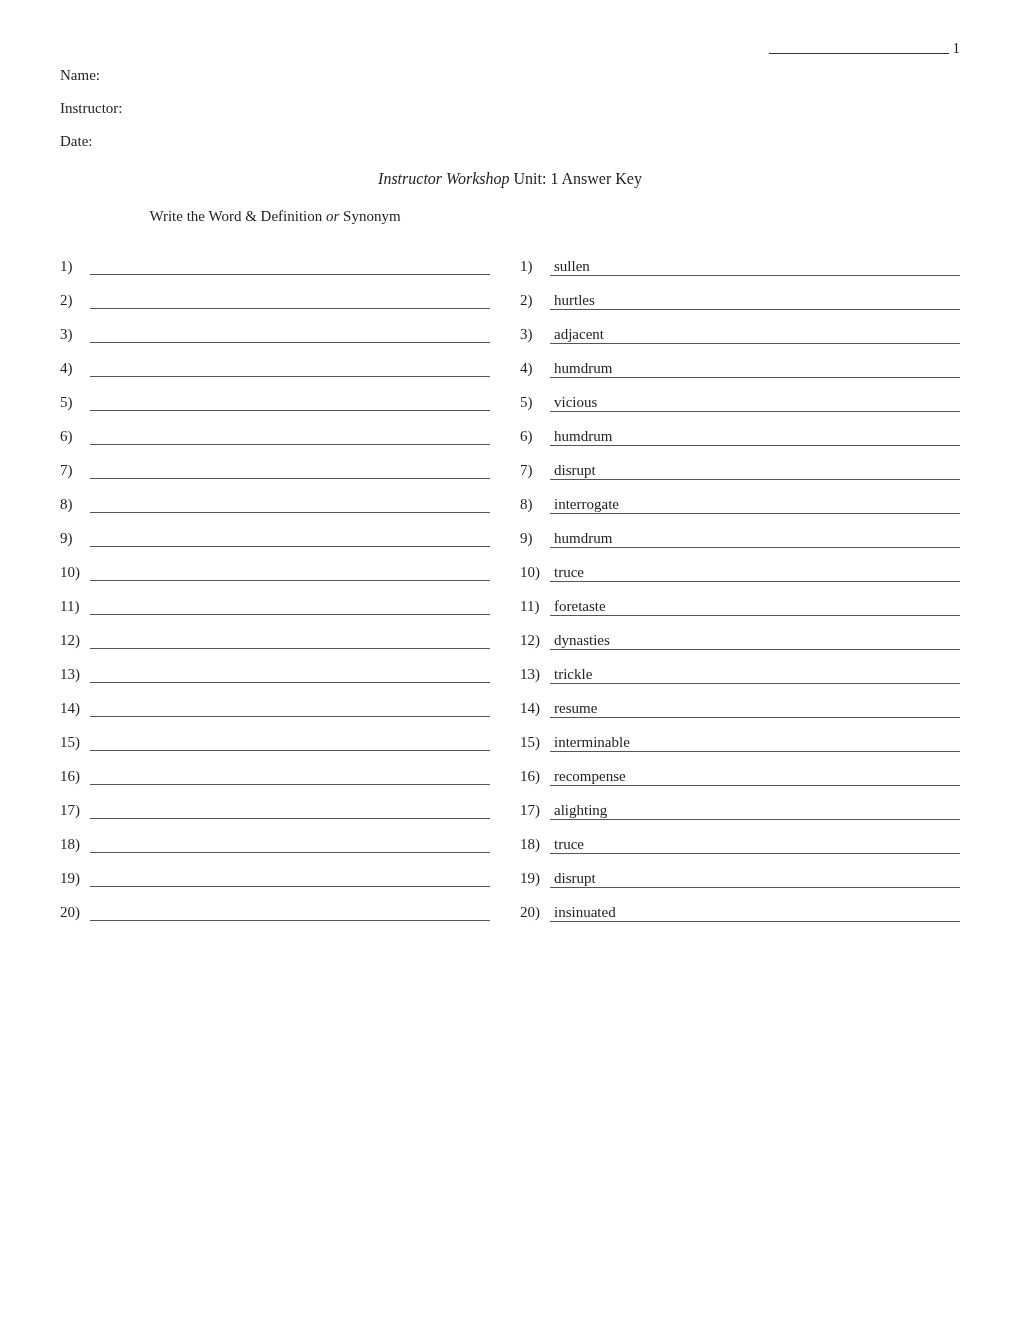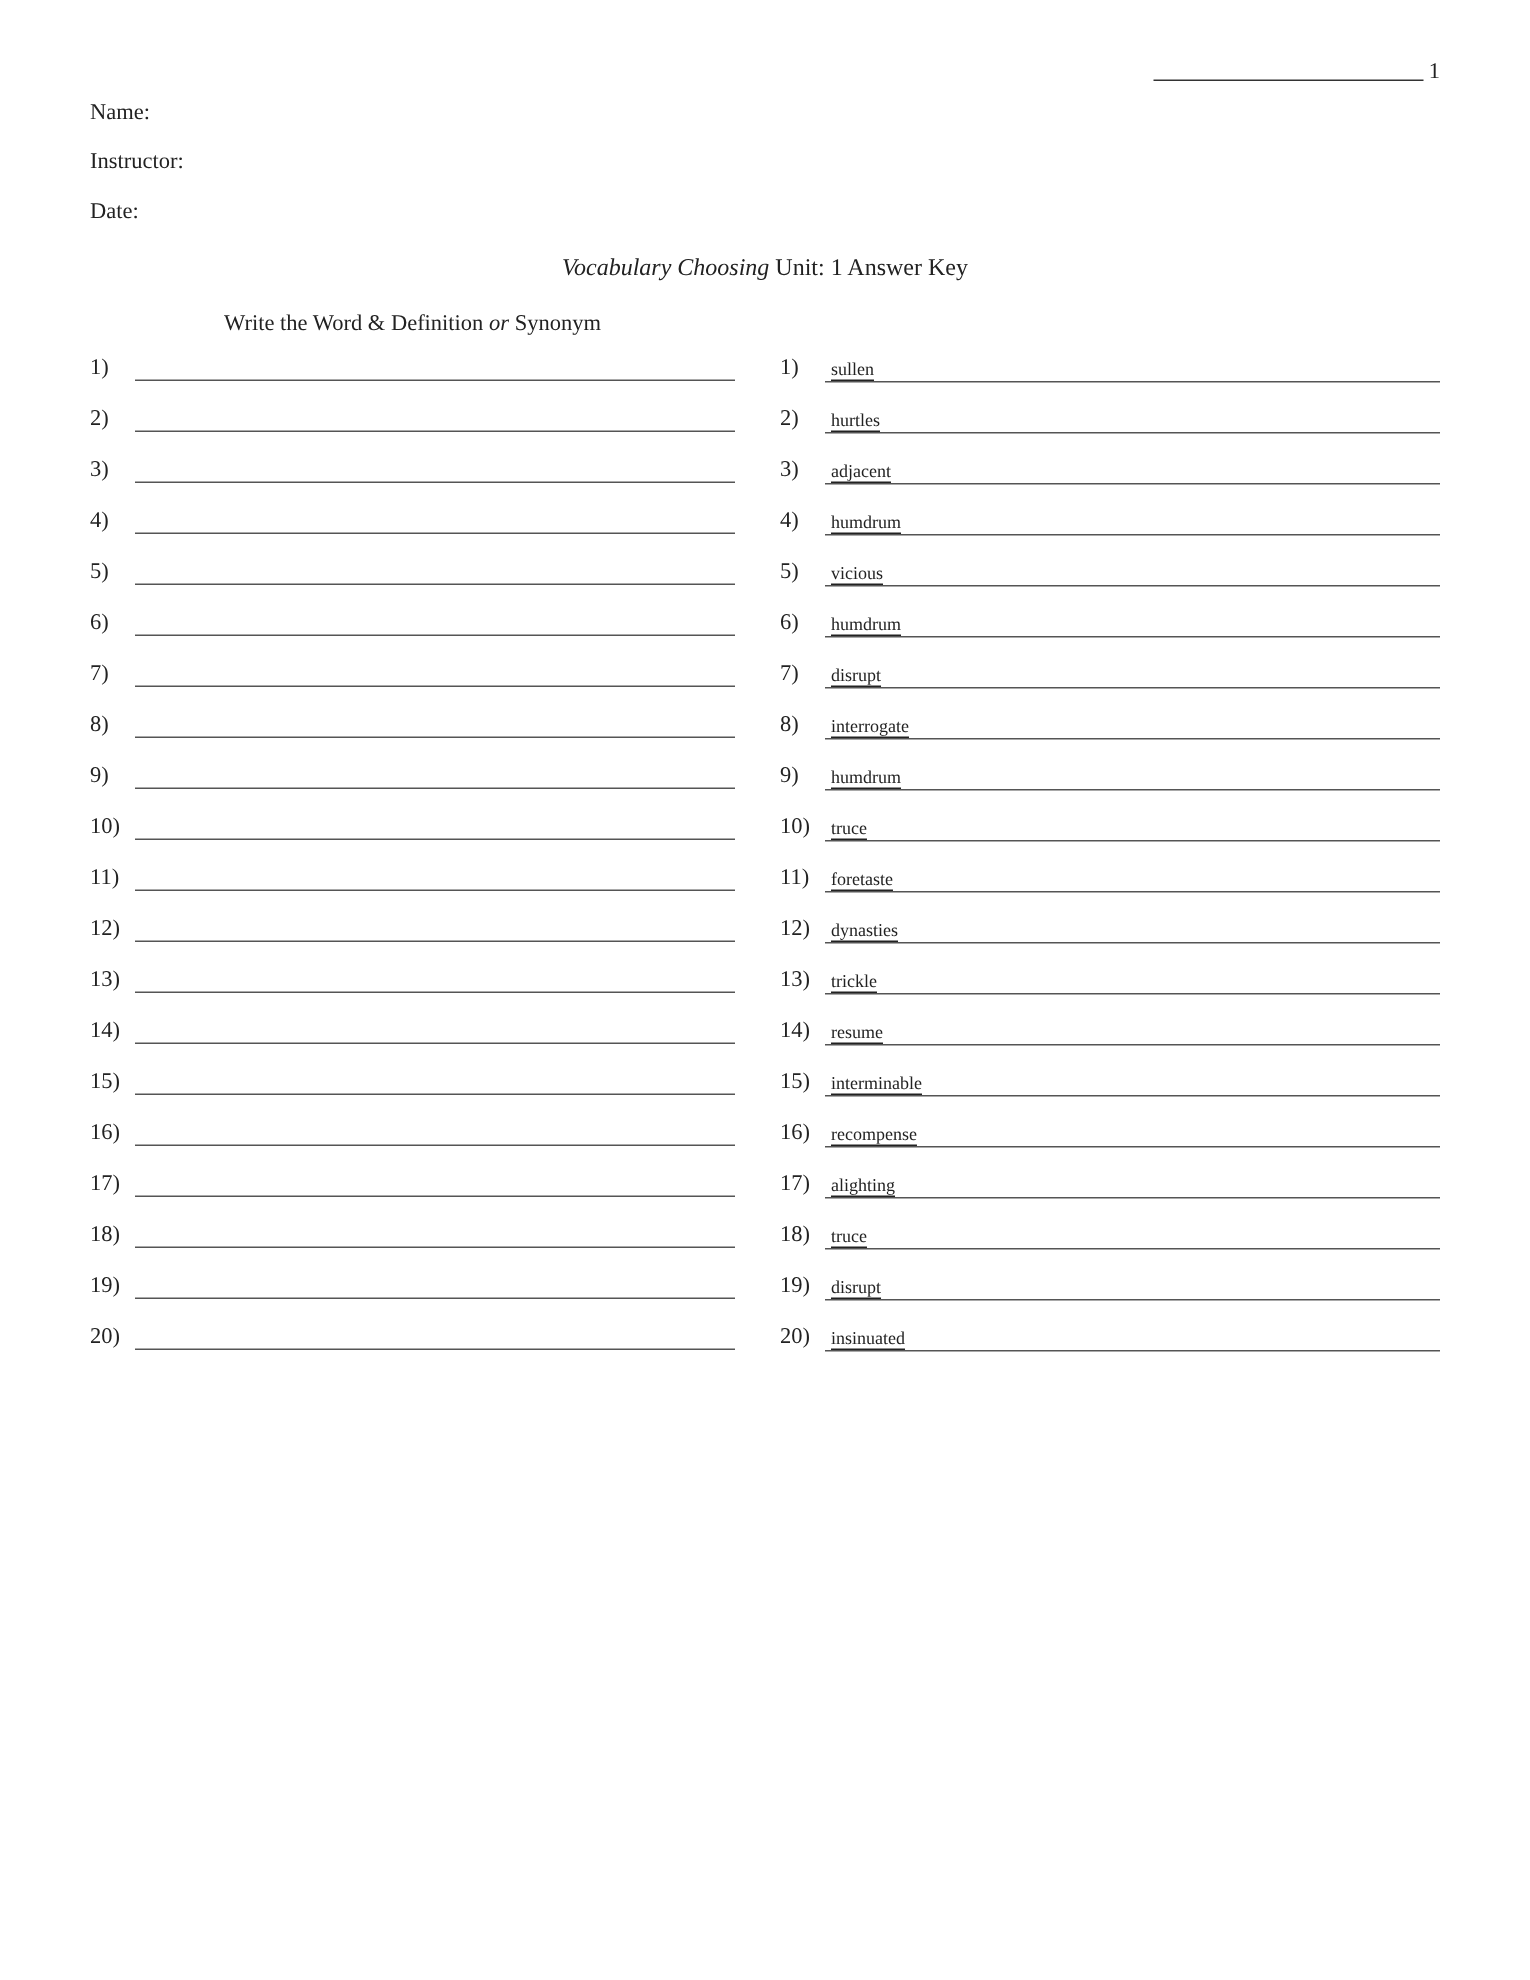--- a/index.html
+++ b/index.html
@@ -63,21 +63,21 @@
 
     .title-section {
       text-align: center;
       margin: 18px 0 20px 0;
       font-size: 16px;
     }
     .title-italic { font-style: italic; }
 
     .columns-header {
       display: flex;
-      margin-bottom: 2px;
+      margin-bottom: 23px;
     }
     .col-left-header {
       width: 50%;
       text-align: center;
       font-size: 15px;
       padding-right: 20px;
     }
     .col-right-header {
       width: 50%;
       text-align: left;
@@ -110,22 +110,21 @@
       min-width: 30px;
       font-size: 15px;
       padding-bottom: 1px;
     }
     .answer-line {
       flex: 1;
       border-bottom: 1px solid #555;
       margin-bottom: 1px;
     }
     .answer-text-right {
-      font-size: 12px;
-      text-decoration: underline;
+      font-size: 15px;
       text-underline-offset: 3px;
       padding-left: 4px;
       flex: 1;
       border-bottom: 1px solid #555;
     }
   </style>
 </head>
 <body>
 
 <div class="page-number-row">
@@ -144,21 +143,21 @@
     <span class="header-label">Instructor:</span>
     <div class="header-underline" style="max-width: 400px;"></div>
   </div>
   <div class="header-field">
     <span class="header-label">Date:</span>
     <div class="header-underline" style="max-width: 240px;"></div>
   </div>
 </div>
 
 <div class="title-section">
-  <span class="title-italic">Vocabulary Choosing</span><span> Unit: 1 Answer Key</span>
+  <span class="title-italic">Instructor Workshop</span><span> Unit: 1 Answer Key</span>
 </div>
 
 <div class="columns-header">
   <div class="col-left-header">
     Write the Word &amp; Definition <em>or</em> Synonym
   </div>
 </div>
 
 <div class="answer-rows" id="answer-rows">
 <div class="answer-row">

